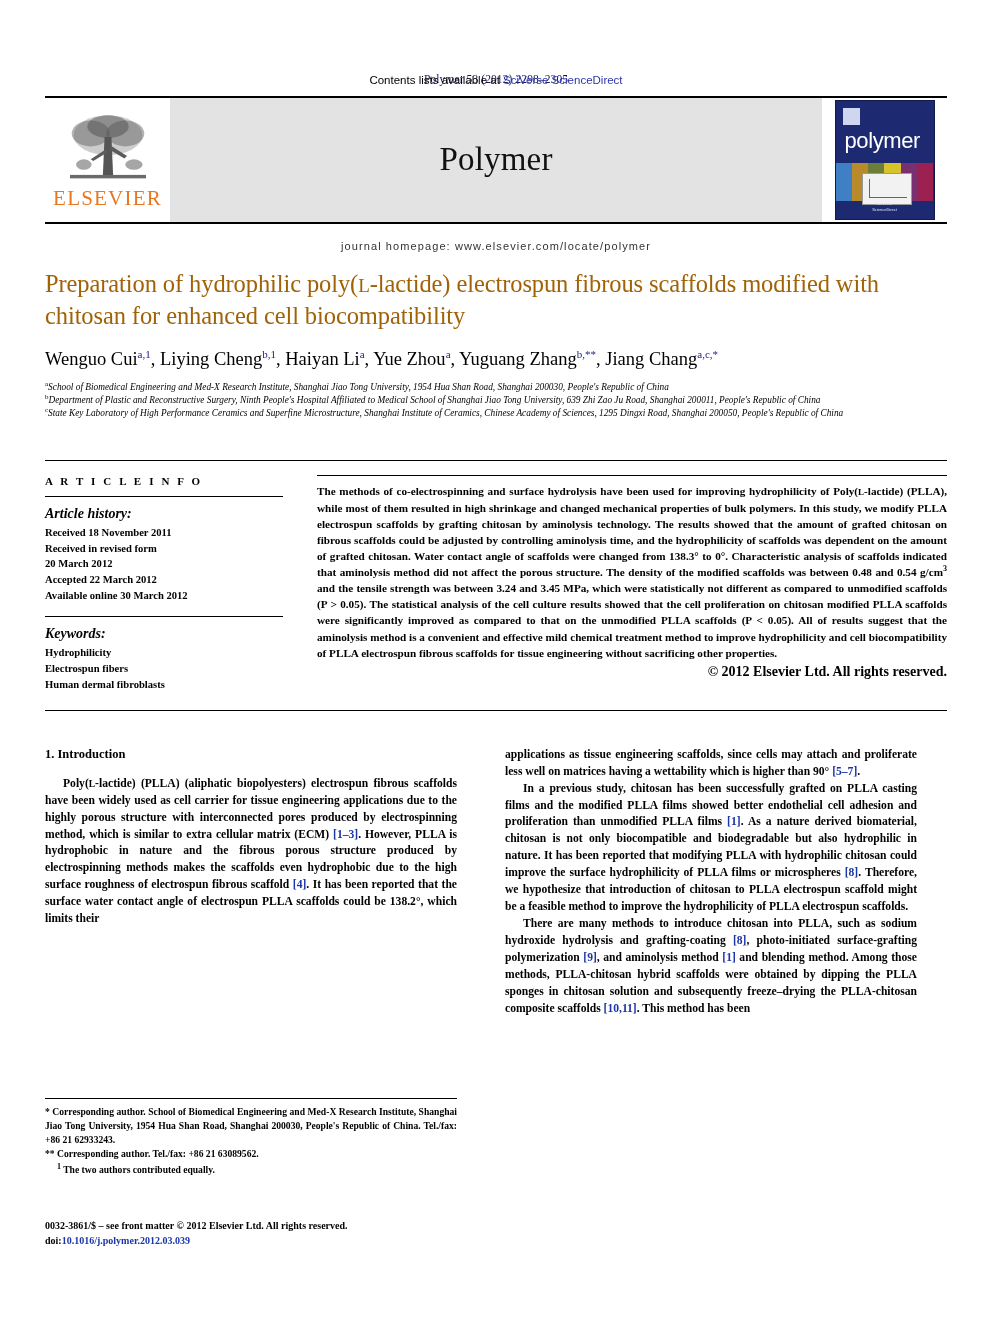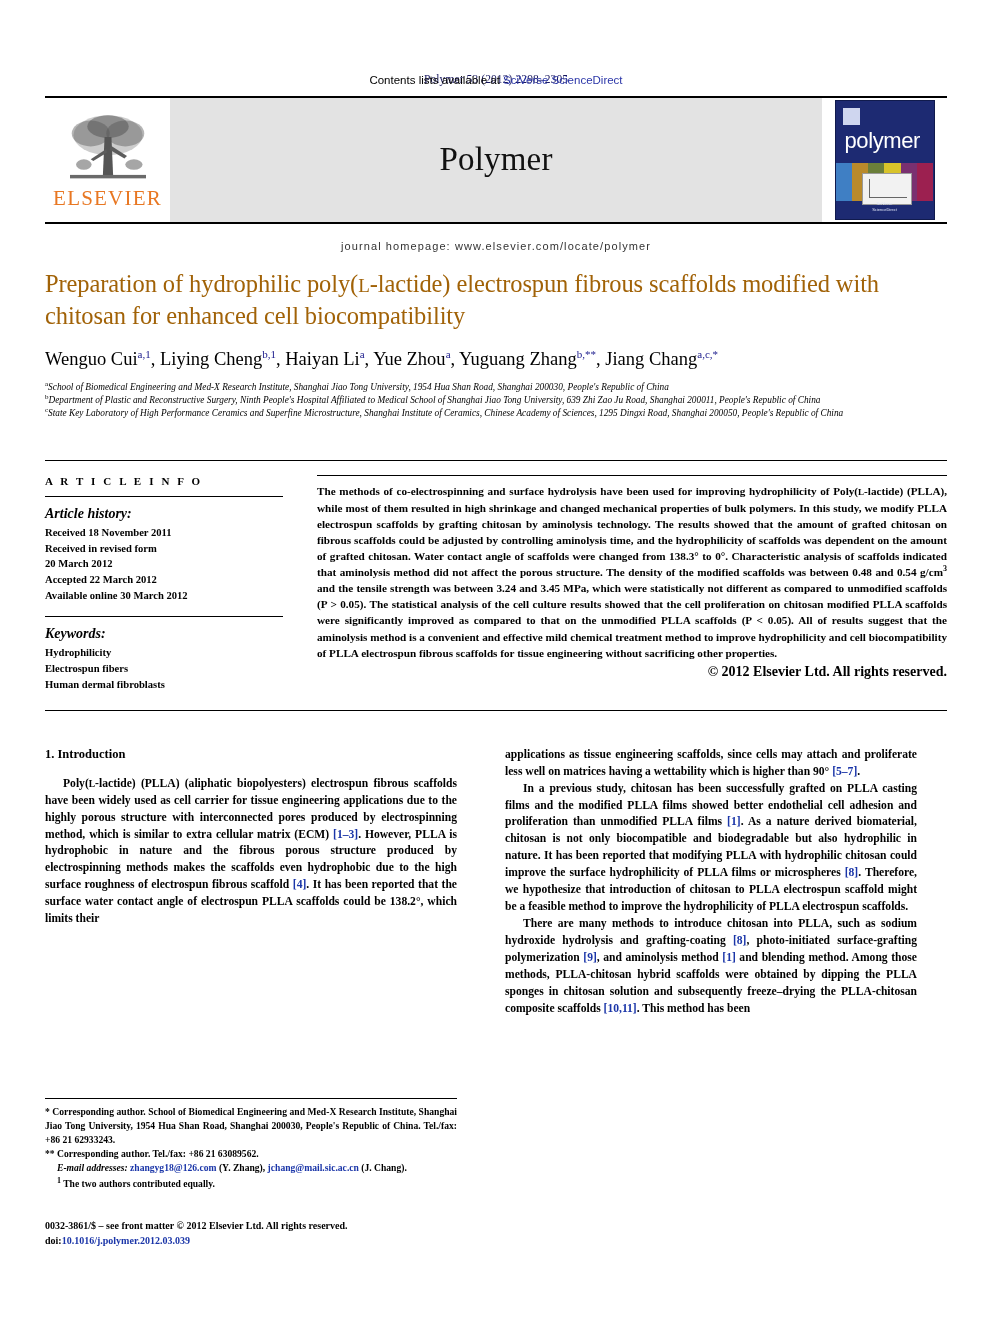--- a/index.html
+++ b/index.html
@@ -410,21 +410,20 @@
     <div class="bcol">
       <p class="para" style="text-indent:0"><span>applications as tissue engineering scaffolds, since cells may attach and proliferate less well on matrices having a wettability which is higher than 90° </span><span class="ref">[5–7]</span><span>.</span></p>
       <p class="para"><span>In a previous study, chitosan has been successfully grafted on PLLA casting films and the modified PLLA films showed better endothelial cell adhesion and proliferation than unmodified PLLA films </span><span class="ref">[1]</span><span>. As a nature derived biomaterial, chitosan is not only biocompatible and biodegradable but also hydrophilic in nature. It has been reported that modifying PLLA with hydrophilic chitosan could improve the surface hydrophilicity of PLLA films or microspheres </span><span class="ref">[8]</span><span>. Therefore, we hypothesize that introduction of chitosan to PLLA electrospun scaffold might be a feasible method to improve the hydrophilicity of PLLA electrospun scaffolds.</span></p>
       <p class="para"><span>There are many methods to introduce chitosan into PLLA, such as sodium hydroxide hydrolysis and grafting-coating </span><span class="ref">[8]</span><span>, photo-initiated surface-grafting polymerization </span><span class="ref">[9]</span><span>, and aminolysis method </span><span class="ref">[1]</span><span> and blending method. Among those methods, PLLA-chitosan hybrid scaffolds were obtained by dipping the PLLA sponges in chitosan solution and subsequently freeze–drying the PLLA-chitosan composite scaffolds </span><span class="ref">[10,11]</span><span>. This method has been</span></p>
     </div>
   </div>
 
   <div class="footnotes">
     <p class="fn"><span class="mark">*</span><span> Corresponding author. School of Biomedical Engineering and Med-X Research Institute, Shanghai Jiao Tong University, 1954 Hua Shan Road, Shanghai 200030, People's Republic of China. Tel./fax: +86 21 62933243.</span></p>
     <p class="fn"><span class="mark">**</span><span> Corresponding author. Tel./fax: +86 21 63089562.</span></p>
-    <p class="fn fn-email"><span class="ital">E-mail addresses:</span> <span class="mail">zhangyg18@126.com</span><span> (Y. Zhang), </span><span class="mail">jchang@mail.sic.ac.cn</span><span> (J. Chang).</span></p>
     <p class="fn fn-email"><sup>1</sup><span> The two authors contributed equally.</span></p>
   </div>
 
   <div class="issn">
     <div>0032-3861/$ – see front matter © 2012 Elsevier Ltd. All rights reserved.</div>
     <div><span>doi:</span><span class="doi">10.1016/j.polymer.2012.03.039</span></div>
   </div>
 
 </div>
 

